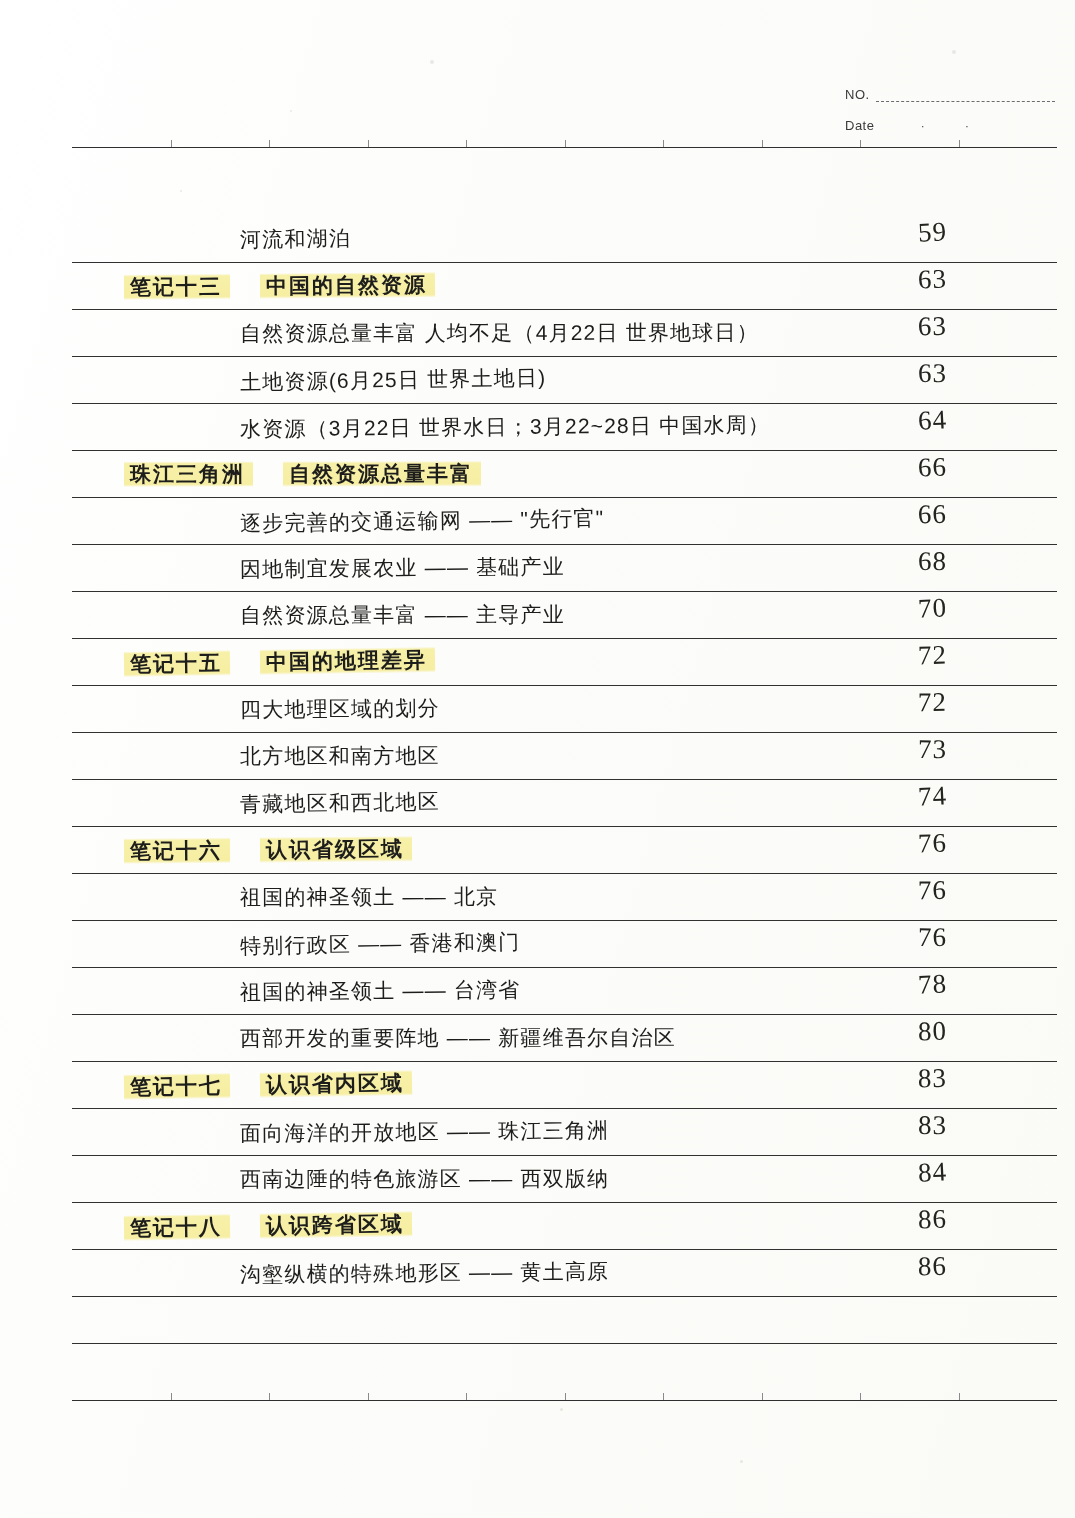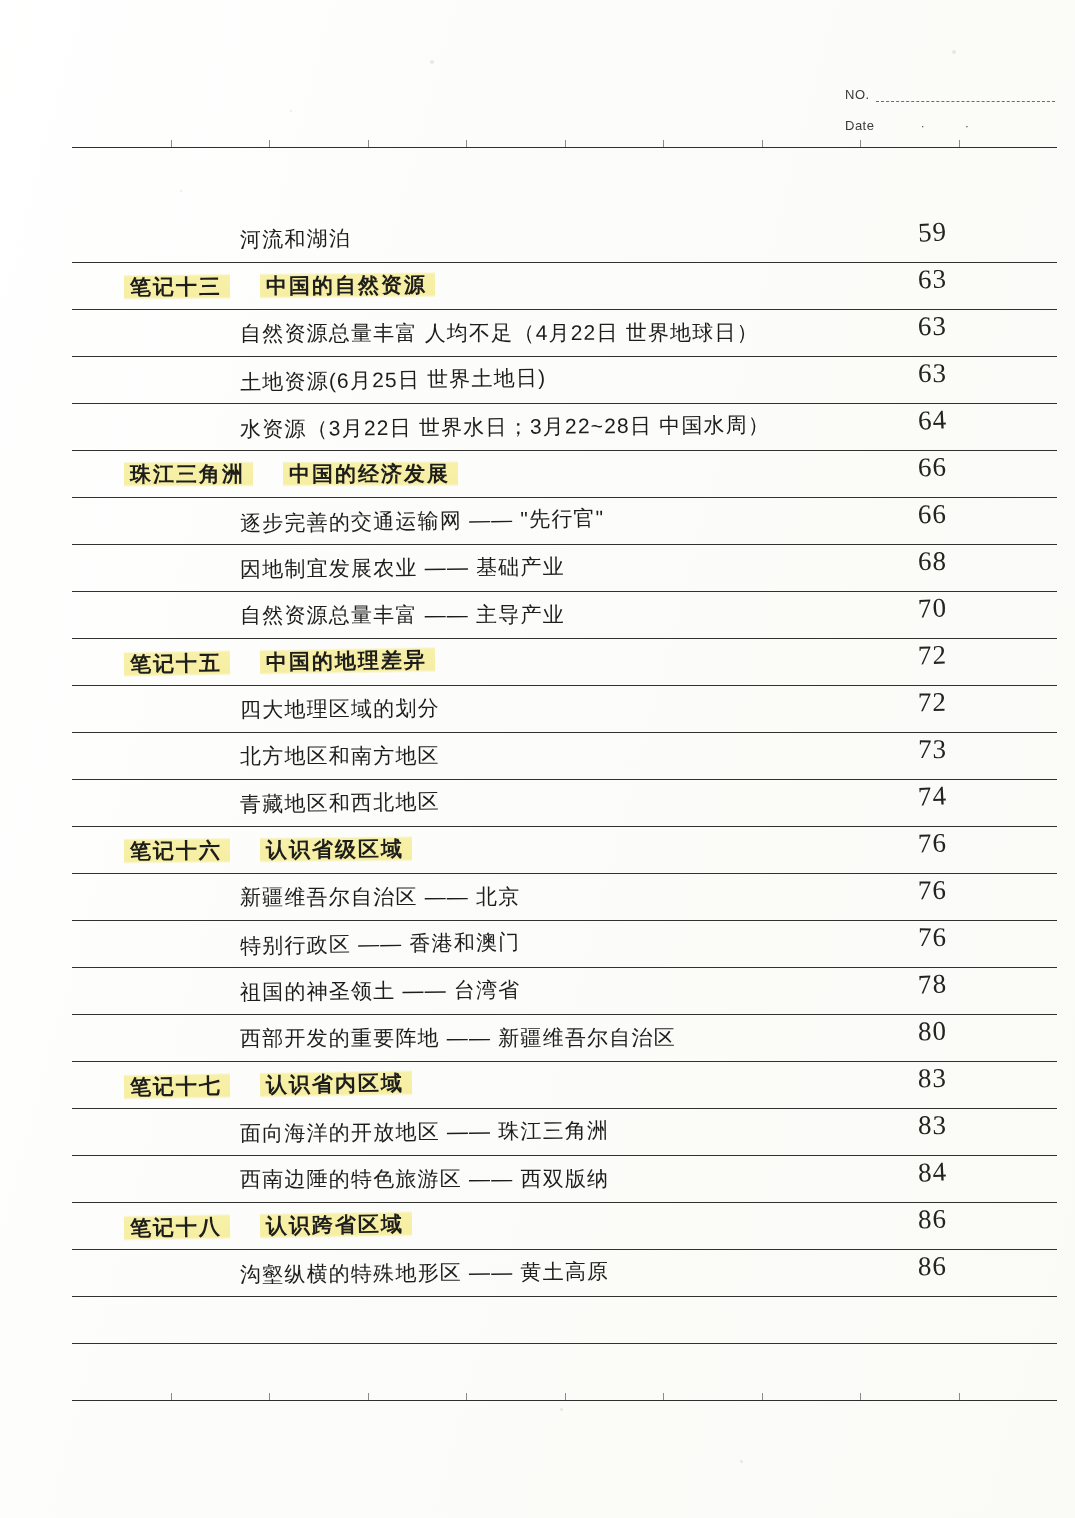--- a/index.html
+++ b/index.html
@@ -257,21 +257,21 @@
       </div>
       <div class="row level2">
         <span class="entry" style="transform: rotate(-0.9deg);">土地资源(6月25日  世界土地日)</span>
         <span class="page-num" style="transform: rotate(0.3deg);">63</span>
       </div>
       <div class="row level2">
         <span class="entry" style="transform: rotate(-0.5deg);">水资源（3月22日 世界水日；3月22~28日 中国水周）</span>
         <span class="page-num" style="transform: rotate(-3deg);">64</span>
       </div>
       <div class="row level1">
-        <span class="entry" style="transform: rotate(-0.1deg);"><span class="hl">珠江三角洲</span><span class="gap"></span><span class="hl">中国的经济发展</span></span>
+        <span class="entry" style="transform: rotate(-0.1deg);"><span class="hl">珠江三角洲</span><span class="gap"></span><span class="hl">自然资源总量丰富</span></span>
         <span class="page-num" style="transform: rotate(-1.9deg);">66</span>
       </div>
       <div class="row level2">
         <span class="entry" style="transform: rotate(-0.9deg);">逐步完善的交通运输网 —— "先行官"</span>
         <span class="page-num" style="transform: rotate(-0.8deg);">66</span>
       </div>
       <div class="row level2">
         <span class="entry" style="transform: rotate(-0.5deg);">因地制宜发展农业 —— 基础产业</span>
         <span class="page-num" style="transform: rotate(0.3deg);">68</span>
       </div>
@@ -293,21 +293,21 @@
       </div>
       <div class="row level2">
         <span class="entry" style="transform: rotate(-0.9deg);">青藏地区和西北地区</span>
         <span class="page-num" style="transform: rotate(-3deg);">74</span>
       </div>
       <div class="row level1">
         <span class="entry" style="transform: rotate(-0.5deg);"><span class="hl">笔记十六</span><span class="gap"></span><span class="hl">认识省级区域</span></span>
         <span class="page-num" style="transform: rotate(-1.9deg);">76</span>
       </div>
       <div class="row level2">
-        <span class="entry" style="transform: rotate(-0.1deg);">新疆维吾尔自治区 —— 北京</span>
+        <span class="entry" style="transform: rotate(-0.1deg);">祖国的神圣领土 —— 北京</span>
         <span class="page-num" style="transform: rotate(-0.8deg);">76</span>
       </div>
       <div class="row level2">
         <span class="entry" style="transform: rotate(-0.9deg);">特别行政区 —— 香港和澳门</span>
         <span class="page-num" style="transform: rotate(0.3deg);">76</span>
       </div>
       <div class="row level2">
         <span class="entry" style="transform: rotate(-0.5deg);">祖国的神圣领土 —— 台湾省</span>
         <span class="page-num" style="transform: rotate(-3deg);">78</span>
       </div>

